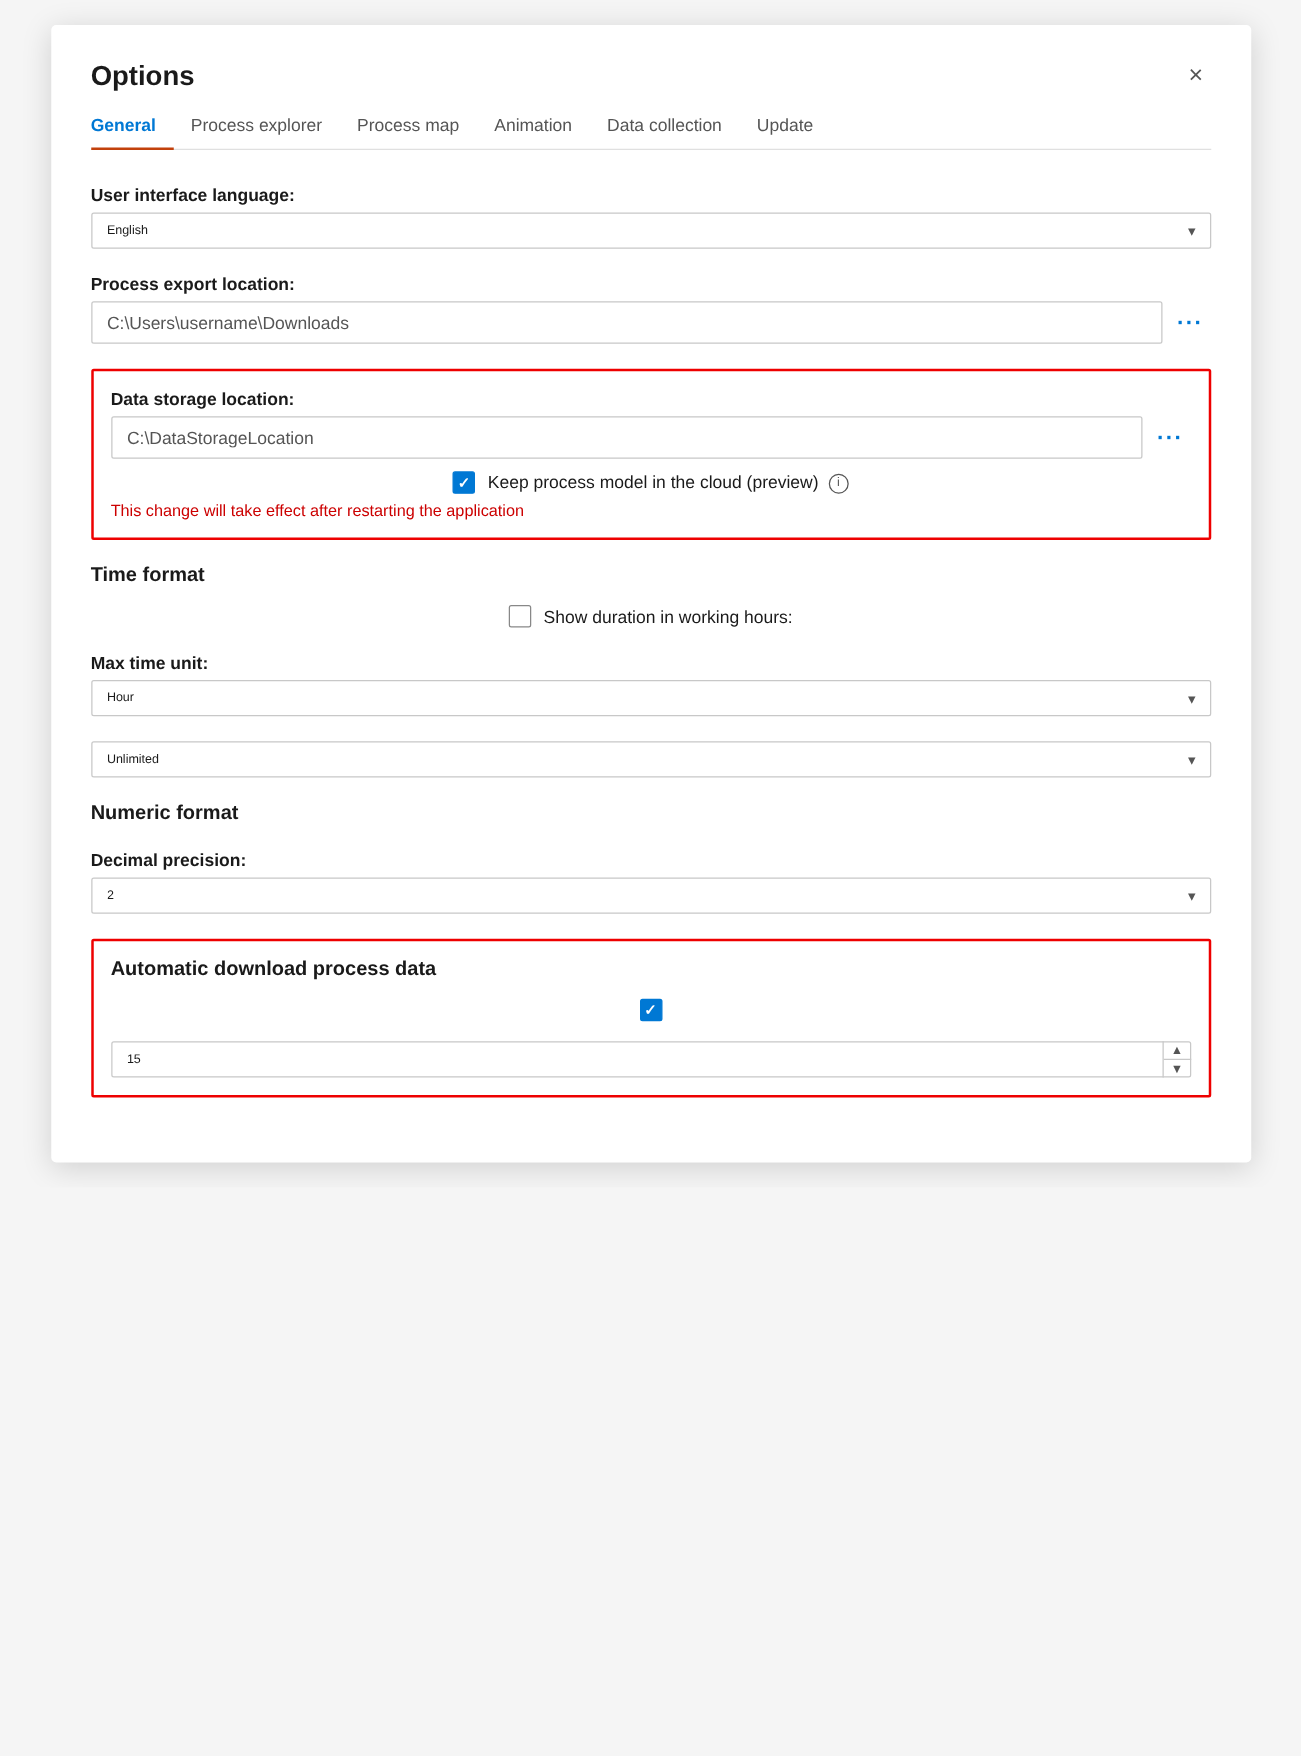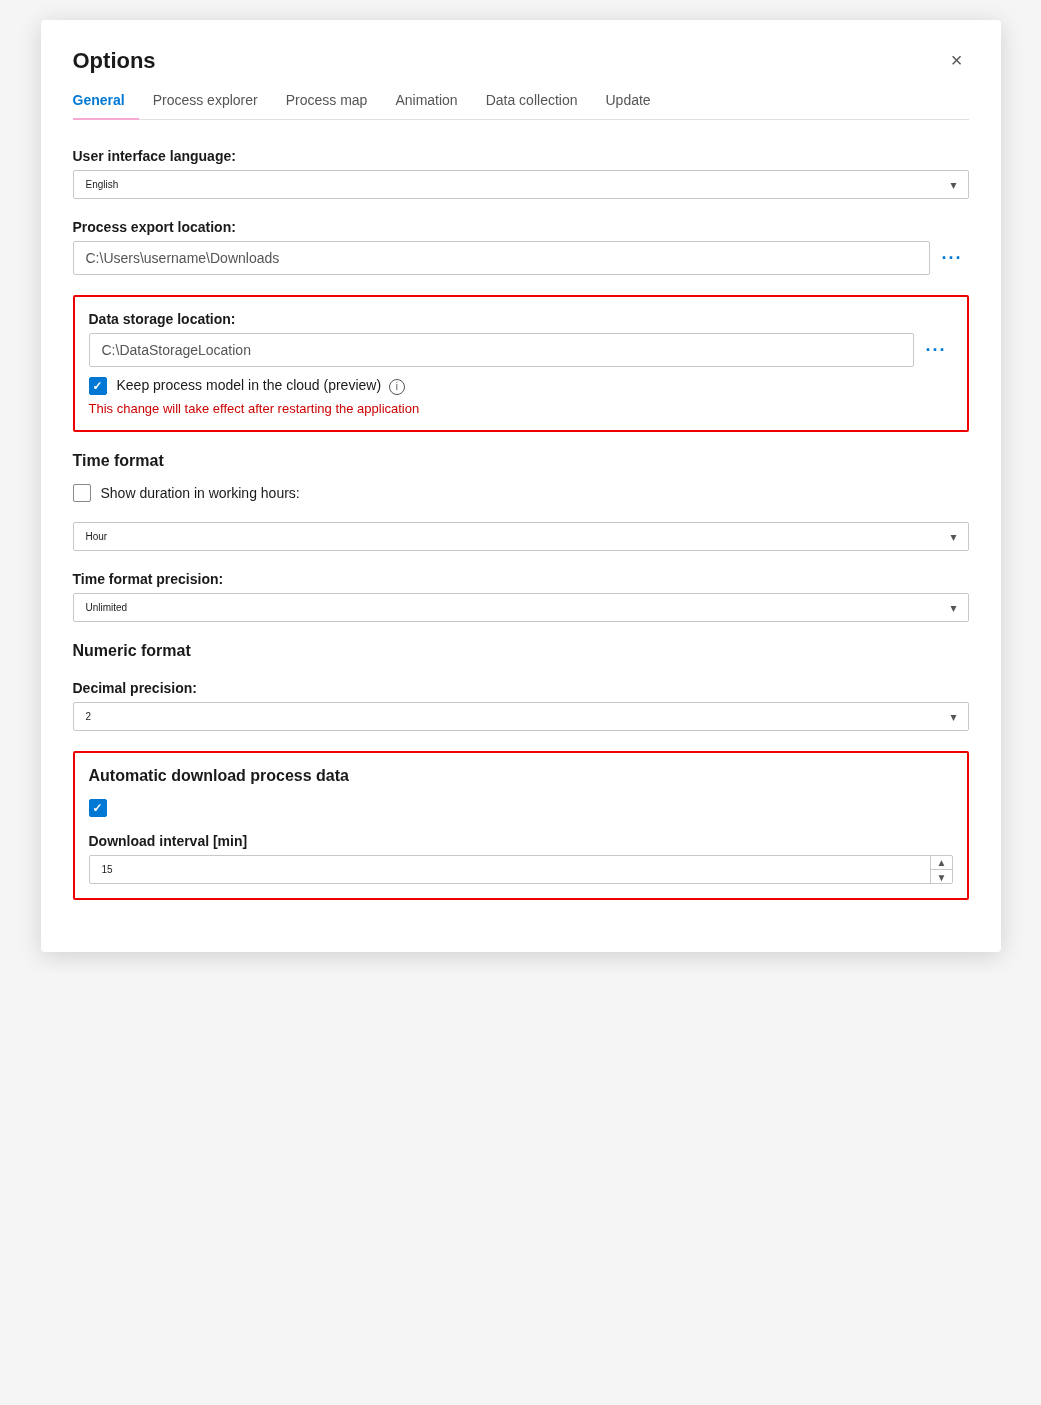--- a/index.html
+++ b/index.html
@@ -51,21 +51,21 @@
       padding: 10px 14px 10px 14px;
       cursor: pointer;
       font-size: 14px;
       color: #555;
       border-bottom: 2px solid transparent;
       white-space: nowrap;
       margin-bottom: -1px;
     }
     .tab.active {
       color: #0078d4;
-      border-bottom: 2px solid #f9a8d4;
+      border-bottom: 2px solid #c2410c;
       font-weight: 600;
     }
     .tab:first-child { padding-left: 0; }
     
     .field-label {
       font-size: 14px;
       font-weight: 700;
       color: #1a1a1a;
       margin-bottom: 6px;
       display: block;
@@ -128,20 +128,21 @@
       border-radius: 2px;
       padding: 14px 14px 14px 14px;
       margin-bottom: 20px;
     }
     
     .checkbox-row {
       display: flex;
       align-items: center;
       gap: 10px;
       margin-bottom: 6px;
+      justify-content: center;
     }
     .checkbox-checked {
       width: 18px;
       height: 18px;
       background: #0078d4;
       border: 1px solid #0078d4;
       border-radius: 2px;
       display: flex;
       align-items: center;
       justify-content: center;
@@ -305,33 +306,33 @@
 
   <div class="field-group">
     <span class="section-heading">Time format</span>
     <div class="checkbox-row" style="margin-bottom: 18px;">
       <div class="checkbox-unchecked"></div>
       <span class="checkbox-label">Show duration in working hours:</span>
     </div>
   </div>
 
   <div class="field-group">
+    <label class="field-label">Max time unit:</label>
     <div class="select-wrapper">
       <select class="select-control">
         <option>Hour</option>
         <option>Day</option>
         <option>Week</option>
         <option>Month</option>
       </select>
       <span class="chevron-icon">▾</span>
     </div>
   </div>
 
   <div class="field-group">
-    <label class="field-label">Time format precision:</label>
     <div class="select-wrapper">
       <select class="select-control">
         <option>Unlimited</option>
         <option>Seconds</option>
         <option>Minutes</option>
         <option>Hours</option>
       </select>
       <span class="chevron-icon">▾</span>
     </div>
   </div>
@@ -353,21 +354,20 @@
       <span class="chevron-icon">▾</span>
     </div>
   </div>
 
   <div class="red-border-section">
     <span class="section-heading">Automatic download process data</span>
     <div class="checkbox-row" style="margin-bottom: 16px;">
       <div class="checkbox-checked"></div>
     </div>
     <div class="field-group" style="margin-bottom: 0;">
-      <label class="field-label">Download interval [min]</label>
       <div class="spinner-wrapper">
         <input class="spinner-input" type="text" value="15" style="">
         <div class="spinner-buttons">
           <button class="spinner-btn">▲</button>
           <button class="spinner-btn">▼</button>
         </div>
       </div>
     </div>
   </div>
 </div>

